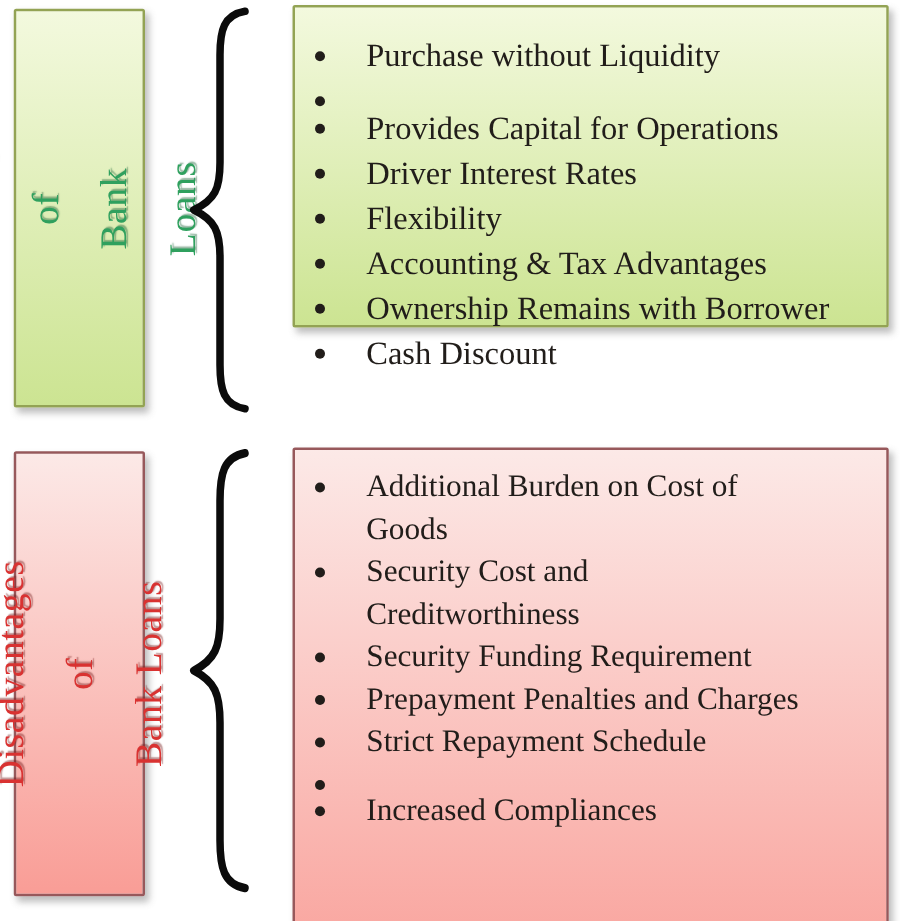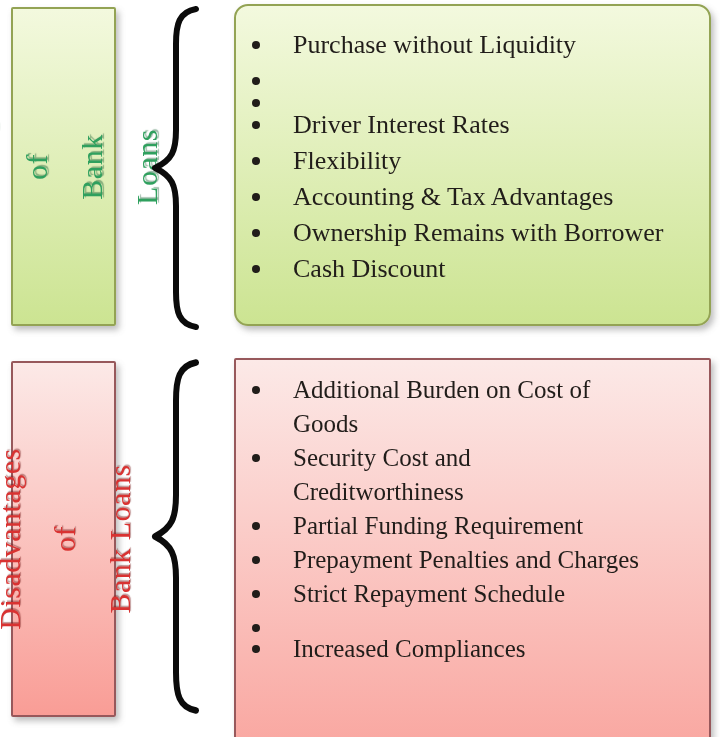--- a/index.html
+++ b/index.html
@@ -59,21 +59,21 @@
   .brace-adv { left: 146px; top: 4px;   width: 58px; height: 328px; }
   .brace-dis { left: 146px; top: 357px; width: 58px; height: 359px; }
   .brace path {
     fill: none;
     stroke: var(--brace, #0b0b0b);
     stroke-width: 6;
     stroke-linecap: round;
     stroke-linejoin: round;
   }
   
-  .content-box-adv { left: 234px; top: 4px;   width: 477px; height: 322px; border-radius: 14px; }
+  .content-box-adv { left: 234px; top: 4px;   width: 477px; height: 258px; }
   .content-box-dis { left: 234px; top: 358px; width: 477px; height: 451px; }
   ul.bullets {
     margin: 0;
     padding: 0;
     list-style: none;
     color: var(--bullet-text, #211d1a);
   }
   ul.bullets-adv { padding: 21px 8px 0 16px; font-size: 26px; line-height: 36px; }
   ul.bullets-dis { padding: 13px 8px 0 16px; font-size: 25px; line-height: 34px; }
   ul.bullets li {
@@ -112,20 +112,21 @@
     <ul class="bullets bullets-adv">
         <li>
           <span class="dot"></span>
           <span class="itemtext">Purchase without Liquidity</span>
         </li>
         <li>
           <span class="dot"></span>
         </li>
         <li>
           <span class="dot"></span>
+          <span class="itemtext">Provides Capital for Operations</span>
         </li>
         <li>
           <span class="dot"></span>
           <span class="itemtext">Driver Interest Rates</span>
         </li>
         <li>
           <span class="dot"></span>
           <span class="itemtext">Flexibility</span>
         </li>
         <li>
@@ -159,21 +160,21 @@
           <span class="itemtext">Additional Burden on Cost of
 Goods</span>
         </li>
         <li>
           <span class="dot"></span>
           <span class="itemtext">Security Cost and
 Creditworthiness</span>
         </li>
         <li>
           <span class="dot"></span>
-          <span class="itemtext">Partial Funding Requirement</span>
+          <span class="itemtext">Security Funding Requirement</span>
         </li>
         <li>
           <span class="dot"></span>
           <span class="itemtext">Prepayment Penalties and Charges</span>
         </li>
         <li>
           <span class="dot"></span>
           <span class="itemtext">Strict Repayment Schedule</span>
         </li>
         <li>

